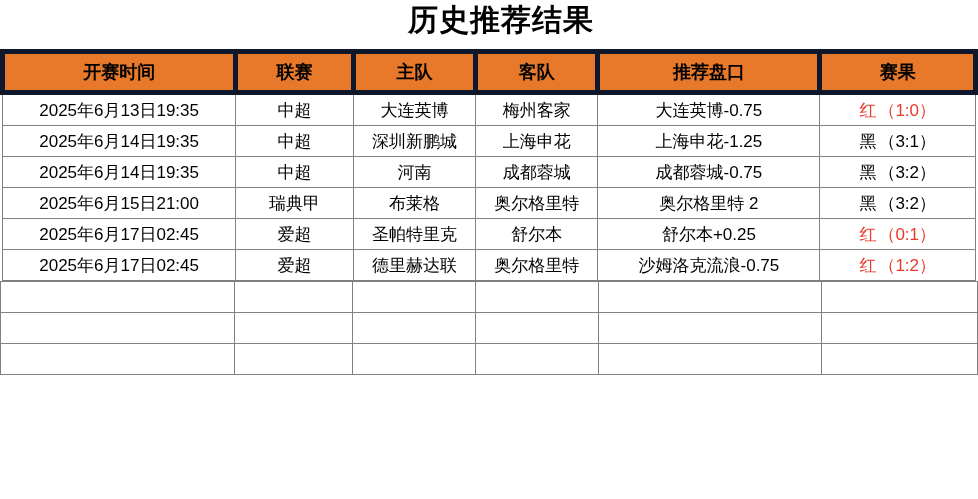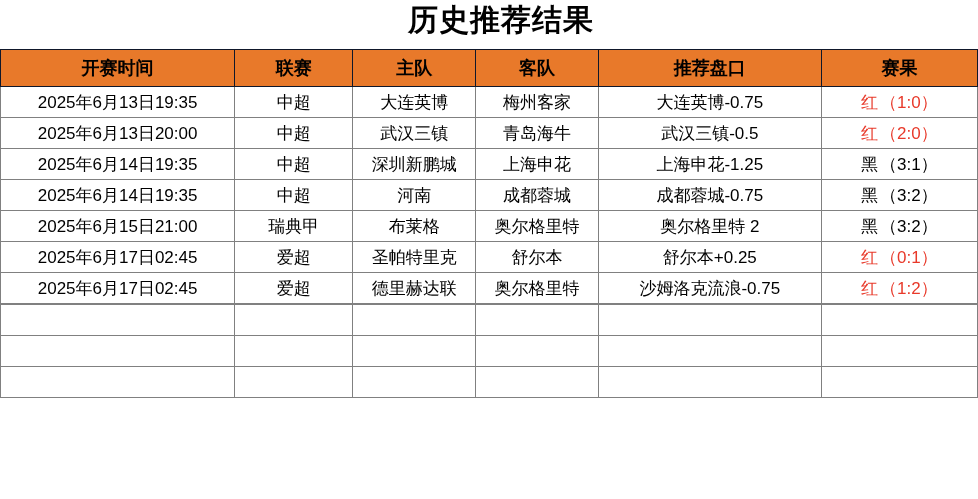--- a/index.html
+++ b/index.html
@@ -45,21 +45,21 @@
     padding: 0;
     height: 30px;
     overflow: hidden;
     white-space: nowrap;
   }
   table.data thead th {
     background: #e8792a;
     font-weight: bold;
     height: 36px;
     font-size: 18px;
-    border: 1px solid #0f172a;
+    border: 5px solid #0f172a;
   }
   .col-time   { width: 210px; }
   .col-league { width: 106px; }
   .col-home   { width: 110px; }
   .col-away   { width: 110px; }
   .col-pick   { width: 200px; }
   .col-result { width: 140px; }
   .res-red {
     color: #e8392a;
   }
@@ -115,33 +115,20 @@
           <td>梅州客家</td>
           <td>大连英博-0.75</td>
           <td>
             <div class="result-cell res-red">
               <span>红</span>
               <span>（1:0）</span>
             </div>
           </td>
         </tr>
         <tr>
-          <td>2025年6月13日20:00</td>
-          <td>中超</td>
-          <td>武汉三镇</td>
-          <td>青岛海牛</td>
-          <td>武汉三镇-0.5</td>
-          <td>
-            <div class="result-cell res-red">
-              <span>红</span>
-              <span>（2:0）</span>
-            </div>
-          </td>
-        </tr>
-        <tr>
           <td>2025年6月14日19:35</td>
           <td>中超</td>
           <td>深圳新鹏城</td>
           <td>上海申花</td>
           <td>上海申花-1.25</td>
           <td>
             <div class="result-cell res-black">
               <span>黑</span>
               <span>（3:1）</span>
             </div>

